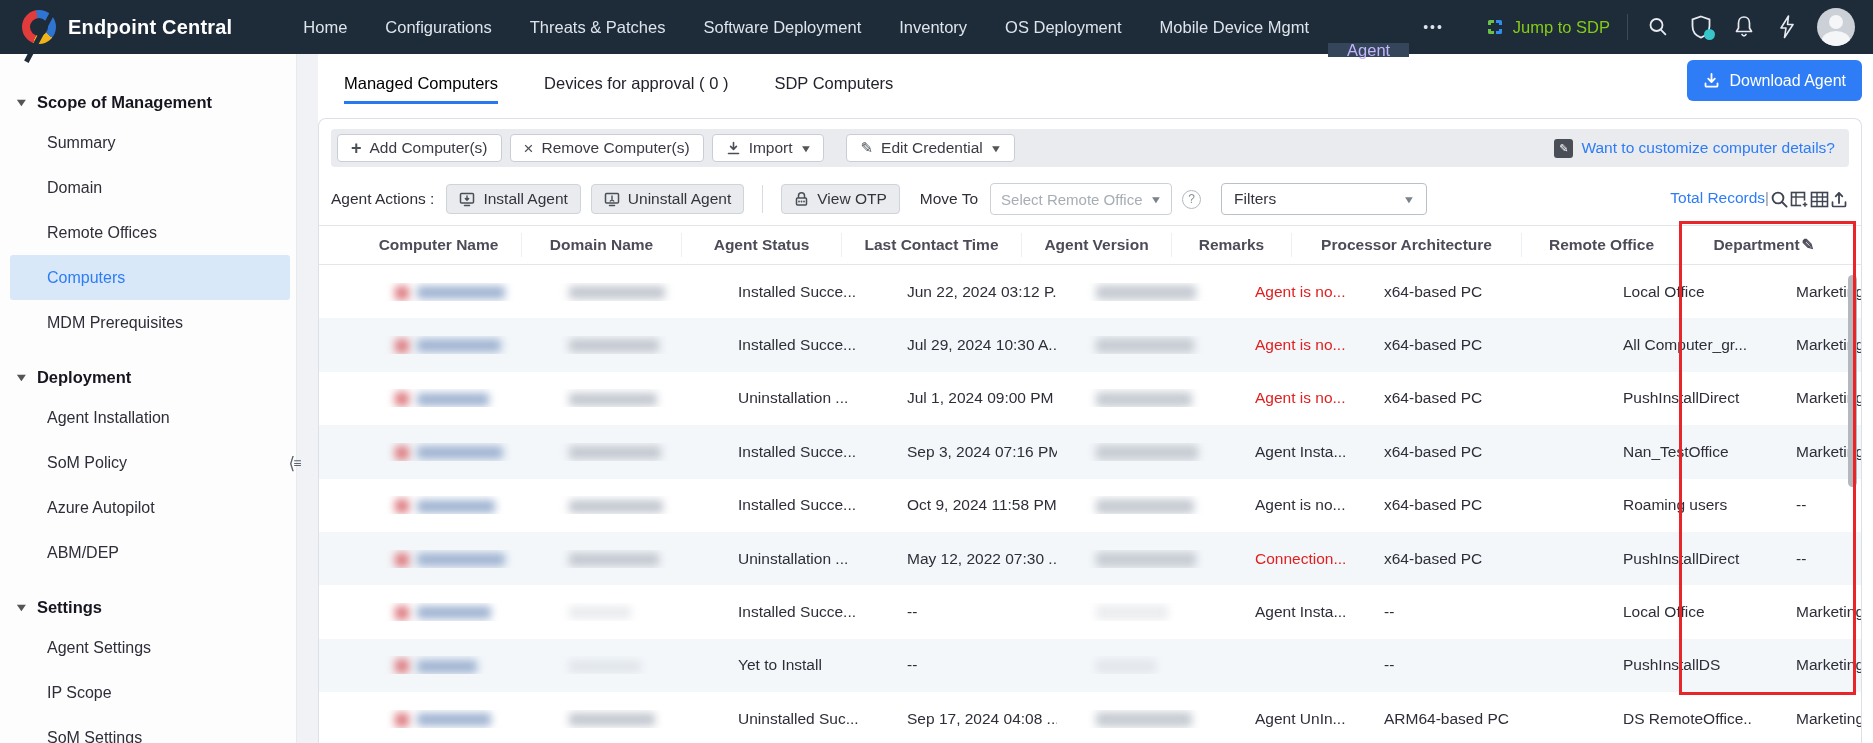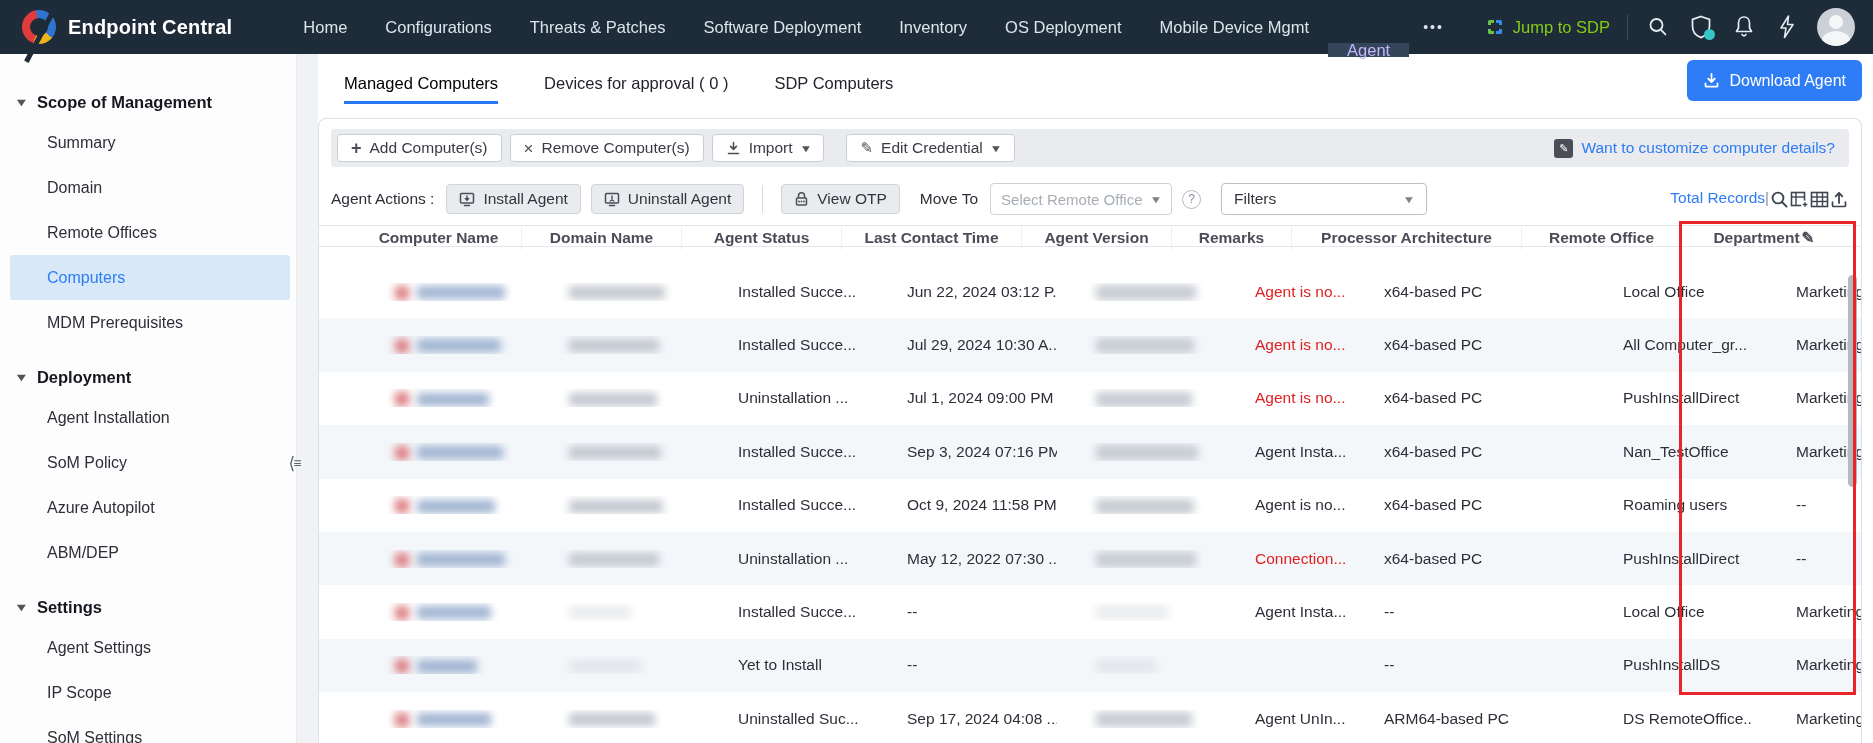--- a/index.html
+++ b/index.html
@@ -93,21 +93,21 @@
   .filters-box { width:206px; height:32px; border:1px solid #b9c0c8; border-radius:4px; background:#fff;
     display:flex; align-items:center; padding:0 12px; font-size:15.5px; color:#34343e; cursor:pointer; }
   .table-tools { margin-left:auto; display:flex; align-items:flex-start; gap:0; }
   .total-records { color:#2c7cf6; font-size:15.5px; cursor:pointer; }
   .pipe { color:#8b919a; font-size:15px; }
   .tool-icon { width:20px; height:20px; display:flex; align-items:center; justify-content:center; cursor:pointer; }
 
   
   .grid-row { display:grid;
     grid-template-columns:37px 165px 160px 160px 180px 150px 120px 230px 160px 165px 15px; }
-  .thead { position:absolute; left:0; top:106px; right:0; height:22px;
+  .thead { position:absolute; left:0; top:106px; right:0; height:40px;
     border-top:1px solid #e4e7ea; border-bottom:1px solid #e4e7ea; align-items:center; }
   .th { font-size:15.5px; font-weight:bold; color:#4c4c58; text-align:center; white-space:nowrap;
     overflow:hidden; border-left:1px solid #eef0f3; height:24px; line-height:24px; }
   .th:first-child, .th:nth-child(2) { border-left:none; }
   .tbody { position:absolute; left:0; top:146px; right:0; bottom:0; overflow:hidden; }
   .tr { height:53.4px; align-items:center;gap:9px; }
   .tr:nth-child(even) { background:#f3f7fa; }
   .td { font-size:15.5px; color:#2e2e38; padding-left:30px; white-space:nowrap; overflow:hidden; }
   .td.alert { color:#e02020; }
   .td.dept { padding-left:34px; }

